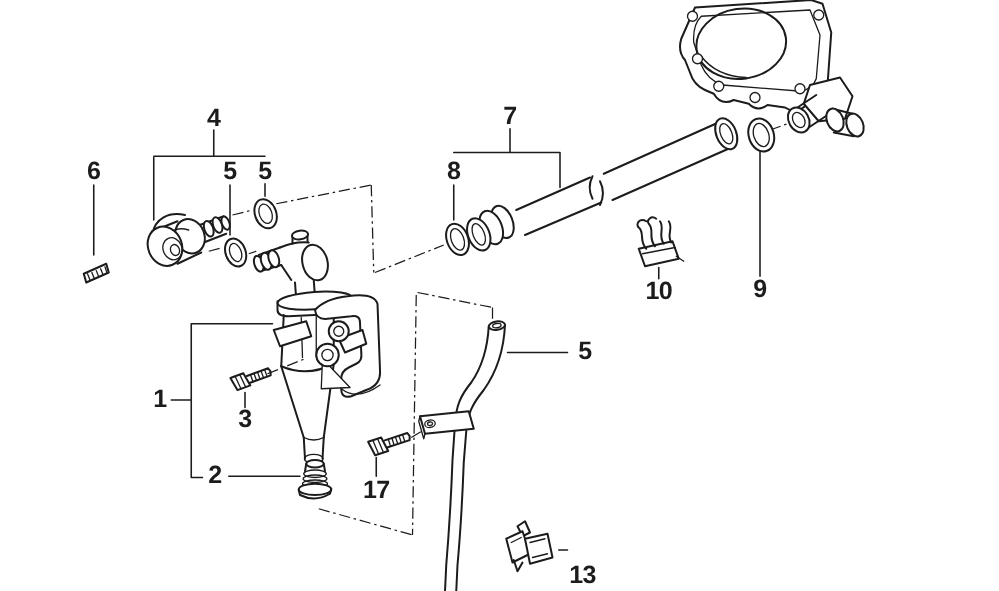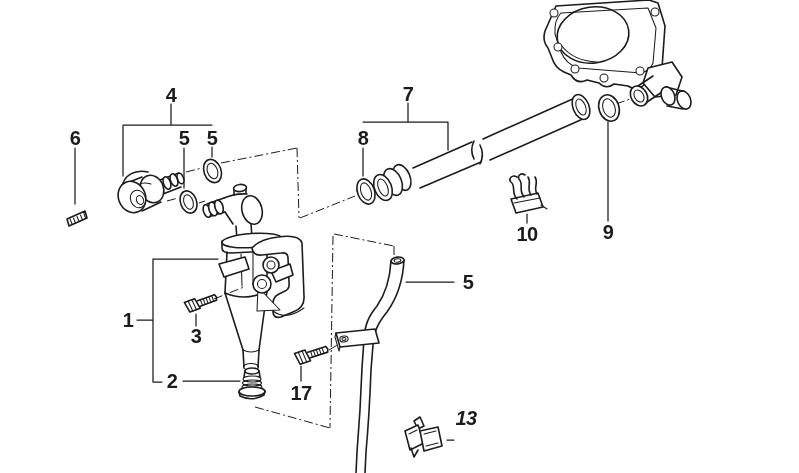--- a/index.html
+++ b/index.html
@@ -234,15 +234,15 @@
 <div class="callout" style="left: 171px; top: 95px;">4</div>
 <div class="callout" style="left: 184px; top: 138px;">5</div>
 <div class="callout" style="left: 212px; top: 138px;">5</div>
 <div class="callout" style="left: 75px; top: 138px;">6</div>
 <div class="callout" style="left: 408px; top: 94px;">7</div>
 <div class="callout" style="left: 363px; top: 138px;">8</div>
 <div class="callout" style="left: 608px; top: 232px;">9</div>
 <div class="callout" style="left: 527px; top: 234px;">10</div>
 <div class="callout" style="left: 468px; top: 282px;">5</div>
 <div class="callout" style="left: 301px; top: 393px;">17</div>
-<div class="callout" style="left: 466px; top: 418px; font-style: italic;">13</div>
+<div class="callout" style="left: 466px; top: 461px;">13</div>
 
 </div>
 
 </body></html>

